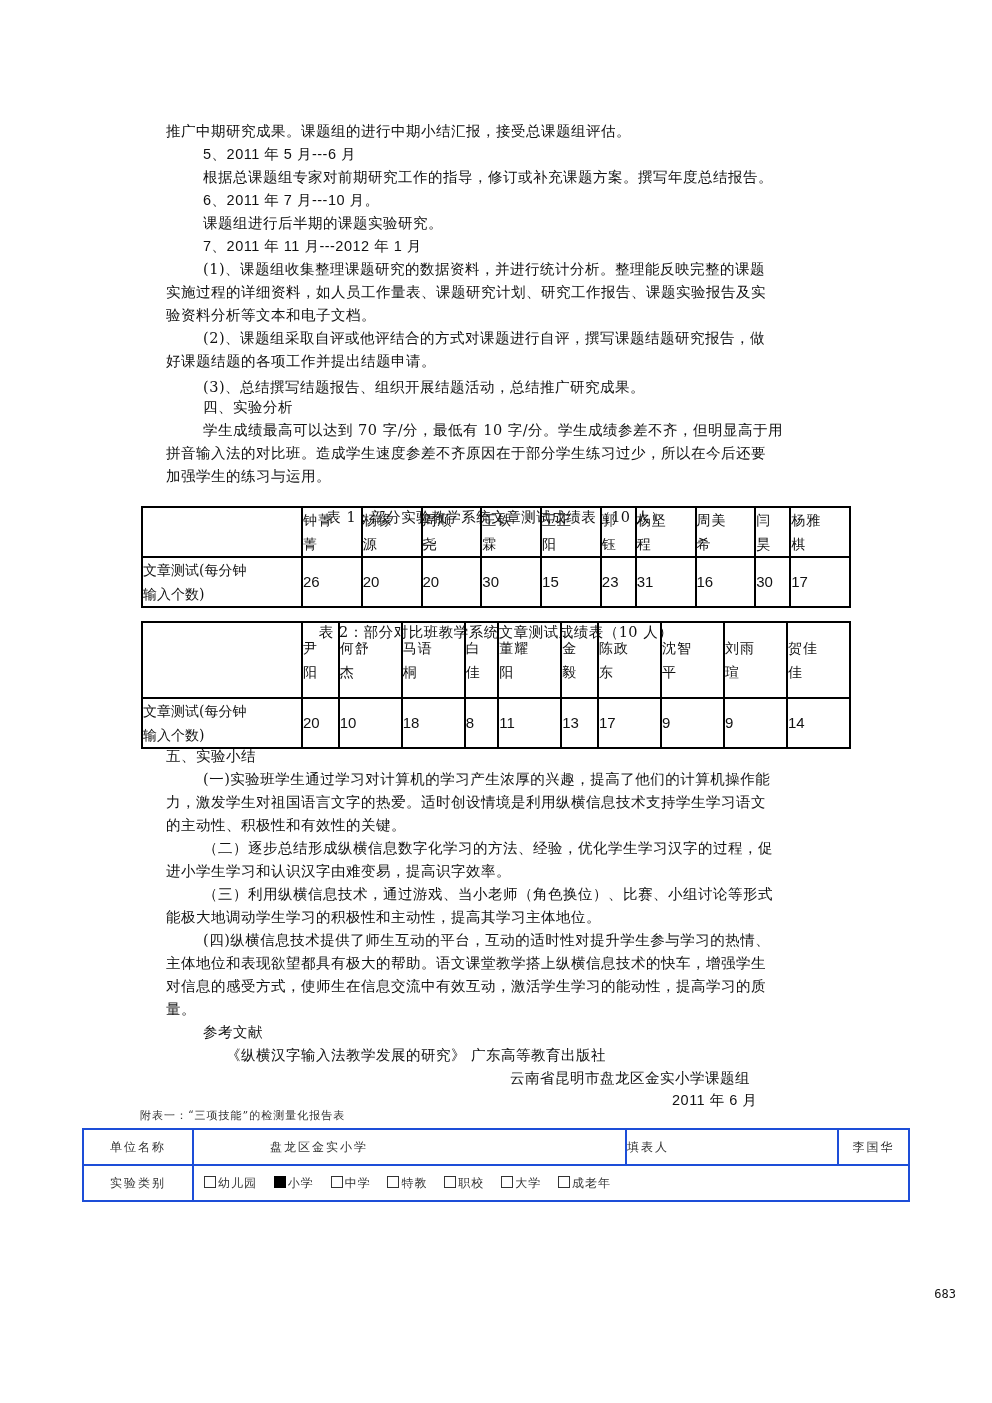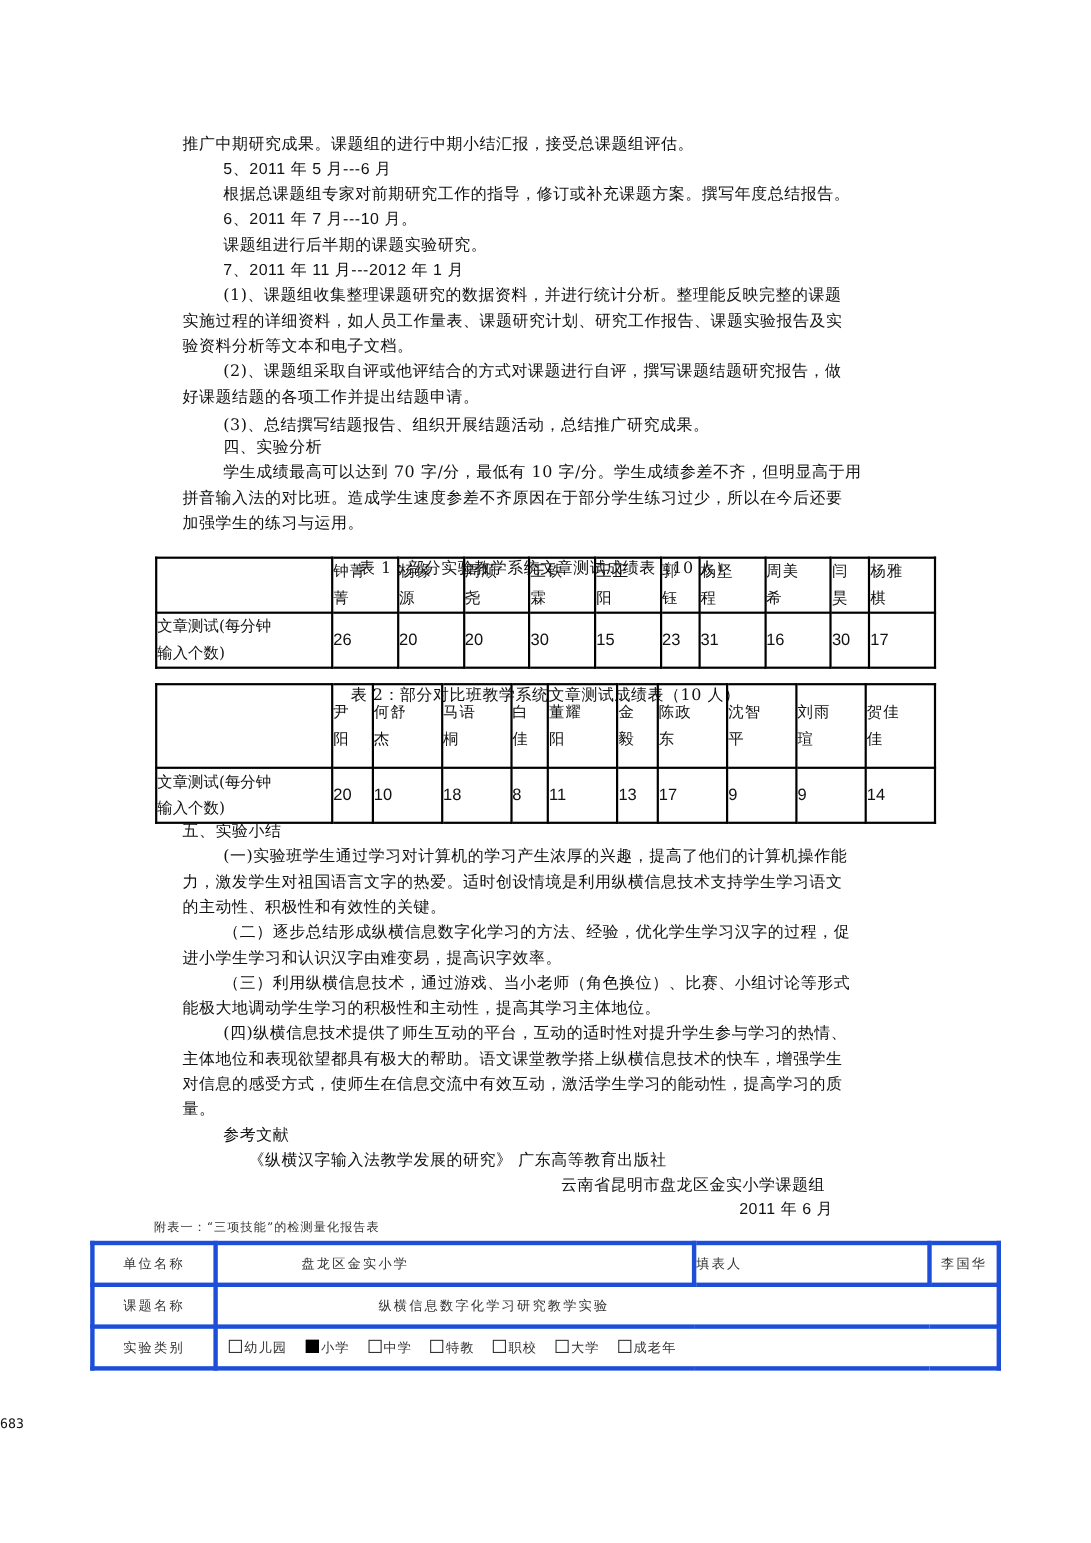--- a/index.html
+++ b/index.html
@@ -9,26 +9,26 @@
   .ind { left: 187px; }
   .num { font-family: "Liberation Sans", "DejaVu Sans", sans-serif; }
   .caption { position: absolute; left: 0; width: 992px; text-align: center; font-size: 14.5px; line-height: 20px; letter-spacing: 0.5px; margin-top: 22px; }
   table.score { position: absolute; border-collapse: collapse; left: 141px; width: 710px; }
   table.score td { border: 2px solid #000; text-align: left; font-size: 14px; line-height: 24px; padding: 0; }
   table.score td.hdr { width: 158px; }
   table.score td.val { font-family: "Liberation Sans", "DejaVu Sans", sans-serif; font-size: 15px; }
   table.score td.name { letter-spacing: 1px; }
   .attach-title { position: absolute; left: 140px; top: 1108px; font-size: 11px; color: #333; letter-spacing: 1px; text-align: center; }
   table.report { position: absolute; left: 82px; top: 1128px; width: 828px; border-collapse: collapse; }
-  table.report td { border: 4px solid #1d4ed8; font-size: 12px; color: #333; height: 34px; padding: 0; letter-spacing: 2px; }
+  table.report td { border: 2px solid #1d4ed8; font-size: 12px; color: #333; height: 34px; padding: 0; letter-spacing: 2px; }
   table.report td.lbl { width: 108px; text-align: center; }
   .cb { display: inline-block; width: 10px; height: 10px; border: 1px solid #333; vertical-align: -1px; margin-right: 2px; }
   .cb.on { background: #000; border-color: #000; }
   .opt { margin-right: 12px; }
-  .pageno { position: absolute; top: 1287px; left: 0; width: 956px; text-align: left; font-size: 12px; font-family: "DejaVu Sans Mono", monospace; }
+  .pageno { position: absolute; top: 1287px; left: 0; width: 956px; text-align: right; font-size: 12px; font-family: "DejaVu Sans Mono", monospace; }
 </style>
 </head>
 <body>
 
 <div class="line" style="top:120px">推广中期研究成果。课题组的进行中期小结汇报，接受总课题组评估。</div>
 <div class="line ind num" style="top:143px">5、2011 年 5 月---6 月</div>
 <div class="line ind" style="top:166px">根据总课题组专家对前期研究工作的指导，修订或补充课题方案。撰写年度总结报告。</div>
 <div class="line ind num" style="top:189px">6、2011 年 7 月---10 月。</div>
 <div class="line ind" style="top:212px">课题组进行后半期的课题实验研究。</div>
 <div class="line ind num" style="top:235px">7、2011 年 11 月---2012 年 1 月</div>
@@ -194,24 +194,20 @@
 <div class="attach-title">附表一：“三项技能”的检测量化报告表</div>
 <table class="report">
   <tbody>
       <tr>
     <td class="lbl">单位名称</td>
     <td style="width:355px; padding-left:76px">盘龙区金实小学</td>
     <td style="width:210px; padding-left:0">填表人</td>
     <td style="text-align:center">李国华</td>
   </tr>
   <tr>
-    <td class="lbl">课题名称</td>
-    <td colspan="3" style="padding-left:146px">纵横信息数字化学习研究教学实验</td>
-  </tr>
-  <tr>
     <td class="lbl">实验类别</td>
     <td colspan="3" style="padding-left:10px; letter-spacing:1px">
       <span class="opt"><span class="cb"></span><span>幼儿园</span></span>
       <span class="opt"><span class="cb on"></span><span>小学</span></span>
       <span class="opt"><span class="cb"></span><span>中学</span></span>
       <span class="opt"><span class="cb"></span><span>特教</span></span>
       <span class="opt"><span class="cb"></span><span>职校</span></span>
       <span class="opt"><span class="cb"></span><span>大学</span></span>
       <span class="opt"><span class="cb"></span><span>成老年</span></span>
     </td>

